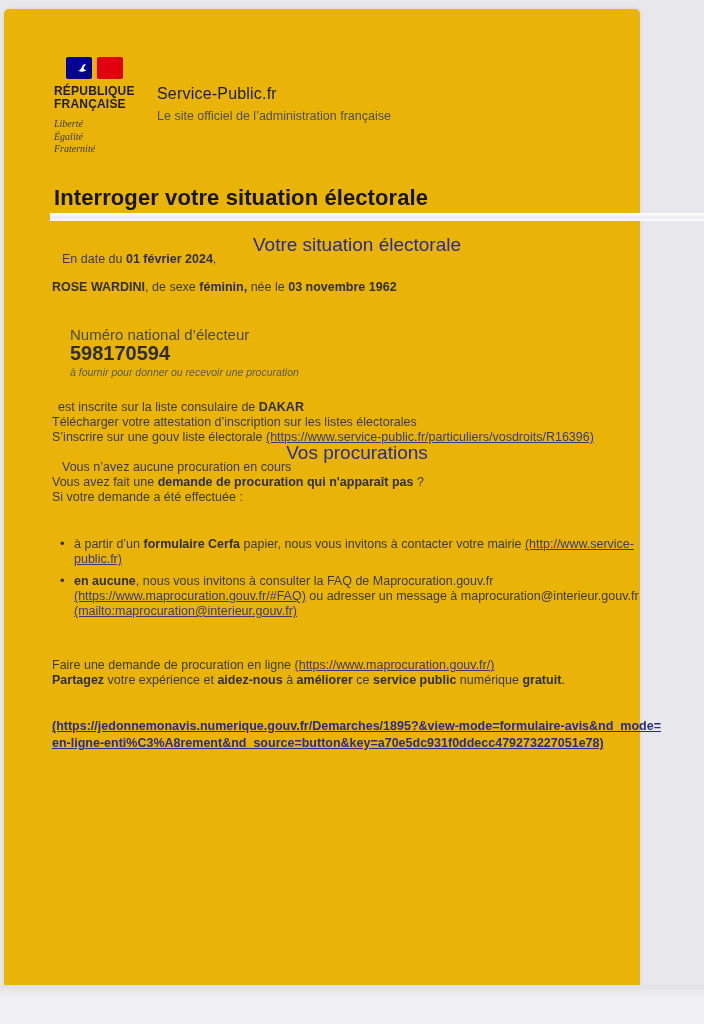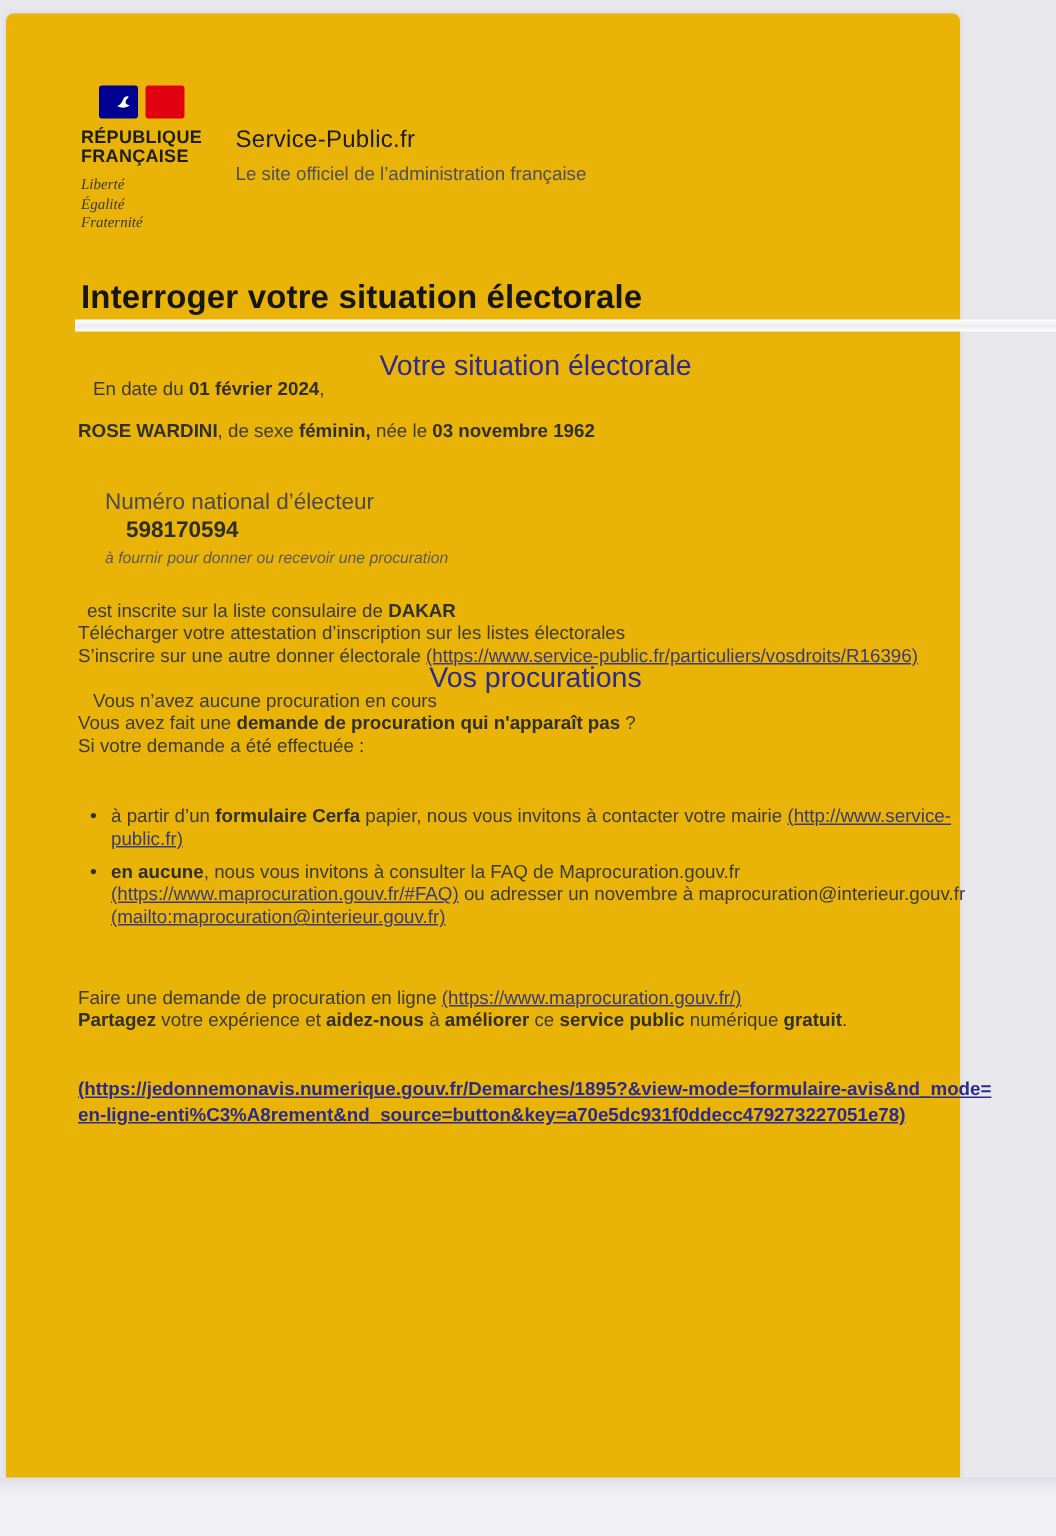--- a/index.html
+++ b/index.html
@@ -38,21 +38,21 @@
   .content{position:absolute;left:48px;top:176px;width:610px;color:#3c3c3c;font-size:12.5px;line-height:15px;}
   h1.title{margin:0 0 26px 2px;font-size:22px;line-height:26px;color:#161616;font-weight:bold;letter-spacing:.1px;}
   h2.sec{margin:0;text-align:center;font-weight:400;font-size:19px;color:#2b2b8c;}
   .sec1{margin-bottom:22px;}
   p{margin:0;}
   b{color:#303030;}
   .p-date{margin-left:10px;margin-bottom:13px;}
   .p-person{margin-bottom:30px;}
   .elector{margin-left:18px;margin-bottom:20px;}
   .elector-label{font-size:15px;color:#4a4a4a;line-height:19px;}
-  .elector-num{font-size:15px;font-weight:bold;color:#2e2e2e;line-height:19px;margin-left:14px;}
+  .elector-num{font-size:20px;font-weight:bold;color:#2e2e2e;line-height:19px;}
   .elector-note{font-style:italic;font-size:10.5px;color:#5a5a5a;margin-top:2px;}
   .p-inscrite{margin-left:6px;}
   .p-attestation,.p-inscrire{margin-top:0;}
   .lnk{color:#3b3b74;text-decoration:underline;cursor:pointer;}
   .sec2{margin:6px 0 20px 0;}
   .p-aucune{margin-left:10px;}
   .p-si{margin-bottom:32px;}
   ul.blt{margin:0 0 0 8px;padding:0;list-style:none;}
   ul.blt li{position:relative;padding-left:14px;margin-bottom:7px;}
   ul.blt li::before{content:"•";position:absolute;left:0;top:-1px;color:#303030;font-size:13px;}
@@ -106,33 +106,33 @@
     <div class="elector">
       <div class="elector-label">Numéro national d’électeur</div>
       <div class="elector-num">598170594</div>
       <div class="elector-note">à fournir pour donner ou recevoir une procuration</div>
     </div>
 
     <p class="p-inscrite"><span>est inscrite sur la liste consulaire de </span><b>DAKAR</b></p>
 
     <p class="p-attestation">Télécharger votre attestation d’inscription sur les listes électorales</p>
 
-    <p class="p-inscrire"><span>S’inscrire sur une autre donner électorale </span><span class="lnk">(https://www.service-public.fr/particuliers/vosdroits/R16396)</span></p>
+    <p class="p-inscrire"><span>S’inscrire sur une gouv liste électorale </span><span class="lnk">(https://www.service-public.fr/particuliers/vosdroits/R16396)</span></p>
 
     <h2 class="sec sec2">Vos procurations</h2>
 
     <p class="p-aucune">Vous n’avez aucune procuration en cours</p>
 
     <p><span>Vous avez fait une </span><b>demande de procuration qui n'apparaît pas</b><span> ?</span></p>
 
     <p class="p-si">Si votre demande a été effectuée :</p>
 
     <ul class="blt">
       <li><span>à partir d’un </span><b>formulaire Cerfa</b><span> papier, nous vous invitons à contacter votre mairie </span><span class="lnk">(http://www.service-public.fr)</span></li>
-      <li><b>en aucune</b><span>, nous vous invitons à consulter la FAQ de Maprocuration.gouv.fr </span><span class="lnk">(https://www.maprocuration.gouv.fr/#FAQ)</span><span> ou adresser un novembre à maprocuration@interieur.gouv.fr </span><span class="lnk">(mailto:maprocuration@interieur.gouv.fr)</span></li>
+      <li><b>en aucune</b><span>, nous vous invitons à consulter la FAQ de Maprocuration.gouv.fr </span><span class="lnk">(https://www.maprocuration.gouv.fr/#FAQ)</span><span> ou adresser un message à maprocuration@interieur.gouv.fr </span><span class="lnk">(mailto:maprocuration@interieur.gouv.fr)</span></li>
     </ul>
 
     <div class="after-bullets"></div>
 
     <p><span>Faire une demande de procuration en ligne </span><span class="lnk">(https://www.maprocuration.gouv.fr/)</span></p>
 
     <p class="p-partagez"><b>Partagez</b><span> votre expérience et </span><b>aidez-nous</b><span> à </span><b>améliorer</b><span> ce </span><b>service public</b><span> numérique </span><b>gratuit</b><span>.</span></p>
 
     <span class="long-link">(https://jedonnemonavis.numerique.gouv.fr/Demarches/1895?&amp;view-mode=formulaire-avis&amp;nd_mode=en-ligne-enti%C3%A8rement&amp;nd_source=button&amp;key=a70e5dc931f0ddecc479273227051e78)</span>
 

